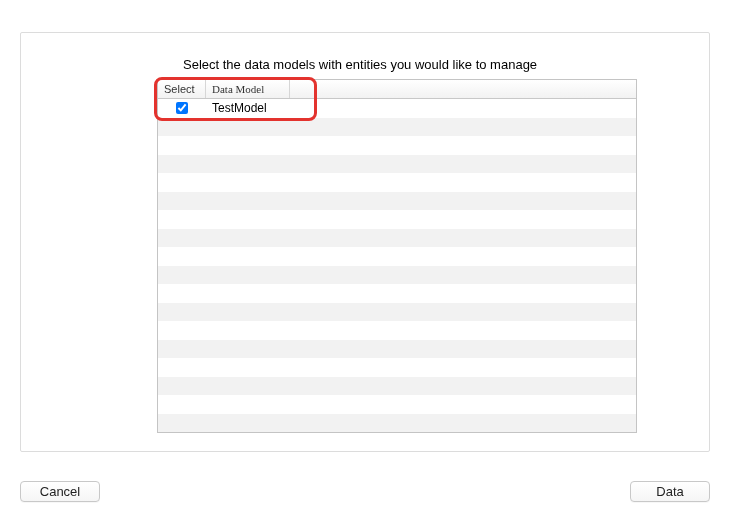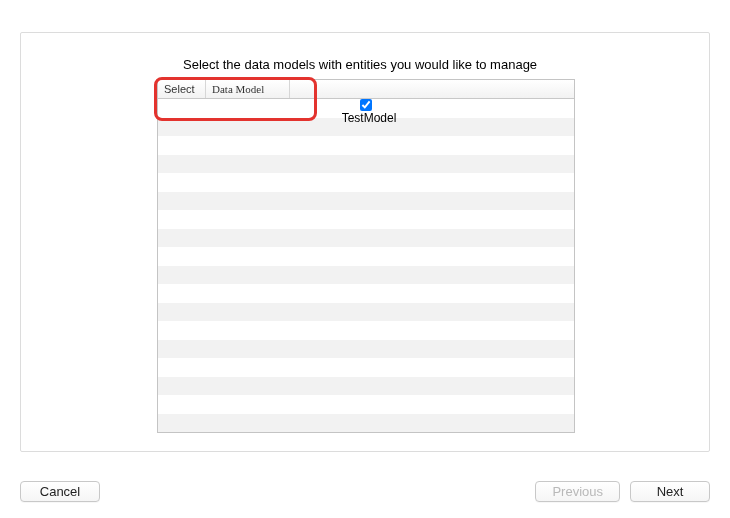--- a/index.html
+++ b/index.html
@@ -30,21 +30,21 @@
       left: 162px;
       top: 24px;
       font-size: 13px;
       color: #000;
       text-align: center;
     }
     .table-container {
       position: absolute;
       left: 136px;
       top: 46px;
-      width: 418px;
+      width: 480px;
       height: 354px;
       border: 1px solid #c4c4c4;
       background: #14b8a6;
       overflow: hidden;
     }
     .table-header {
       display: flex;
       height: 19px;
       background: linear-gradient(#ffffff, #f2f2f2);
       border-bottom: 1px solid #c8c8c8;
@@ -70,21 +70,20 @@
       border-right: none;
     }
     .table-body {
       height: 333px;
       overflow: hidden;
     }
     .row {
       display: flex;
       height: 18.5px;
       align-items: center;
-      flex-direction: column;
     }
     .row:nth-child(odd) {
       background: #ffffff;
     }
     .row:nth-child(even) {
       background: #f2f2f2;
     }
     .cell-select {
       width: 48px;
       display: flex;
@@ -184,16 +183,15 @@
       </div>
   </div>
 
   <div class="highlight-box"></div>
 </div>
 
 <div class="button-row">
   <button class="btn">Cancel</button>
   <div class="spacer"></div>
   <div class="right-buttons">
-    <button class="btn disabled">Previous</button>
-    <button class="btn">Next</button>
+    <button class="btn">Data</button>
   </div>
 </div>
 
 </body></html>

